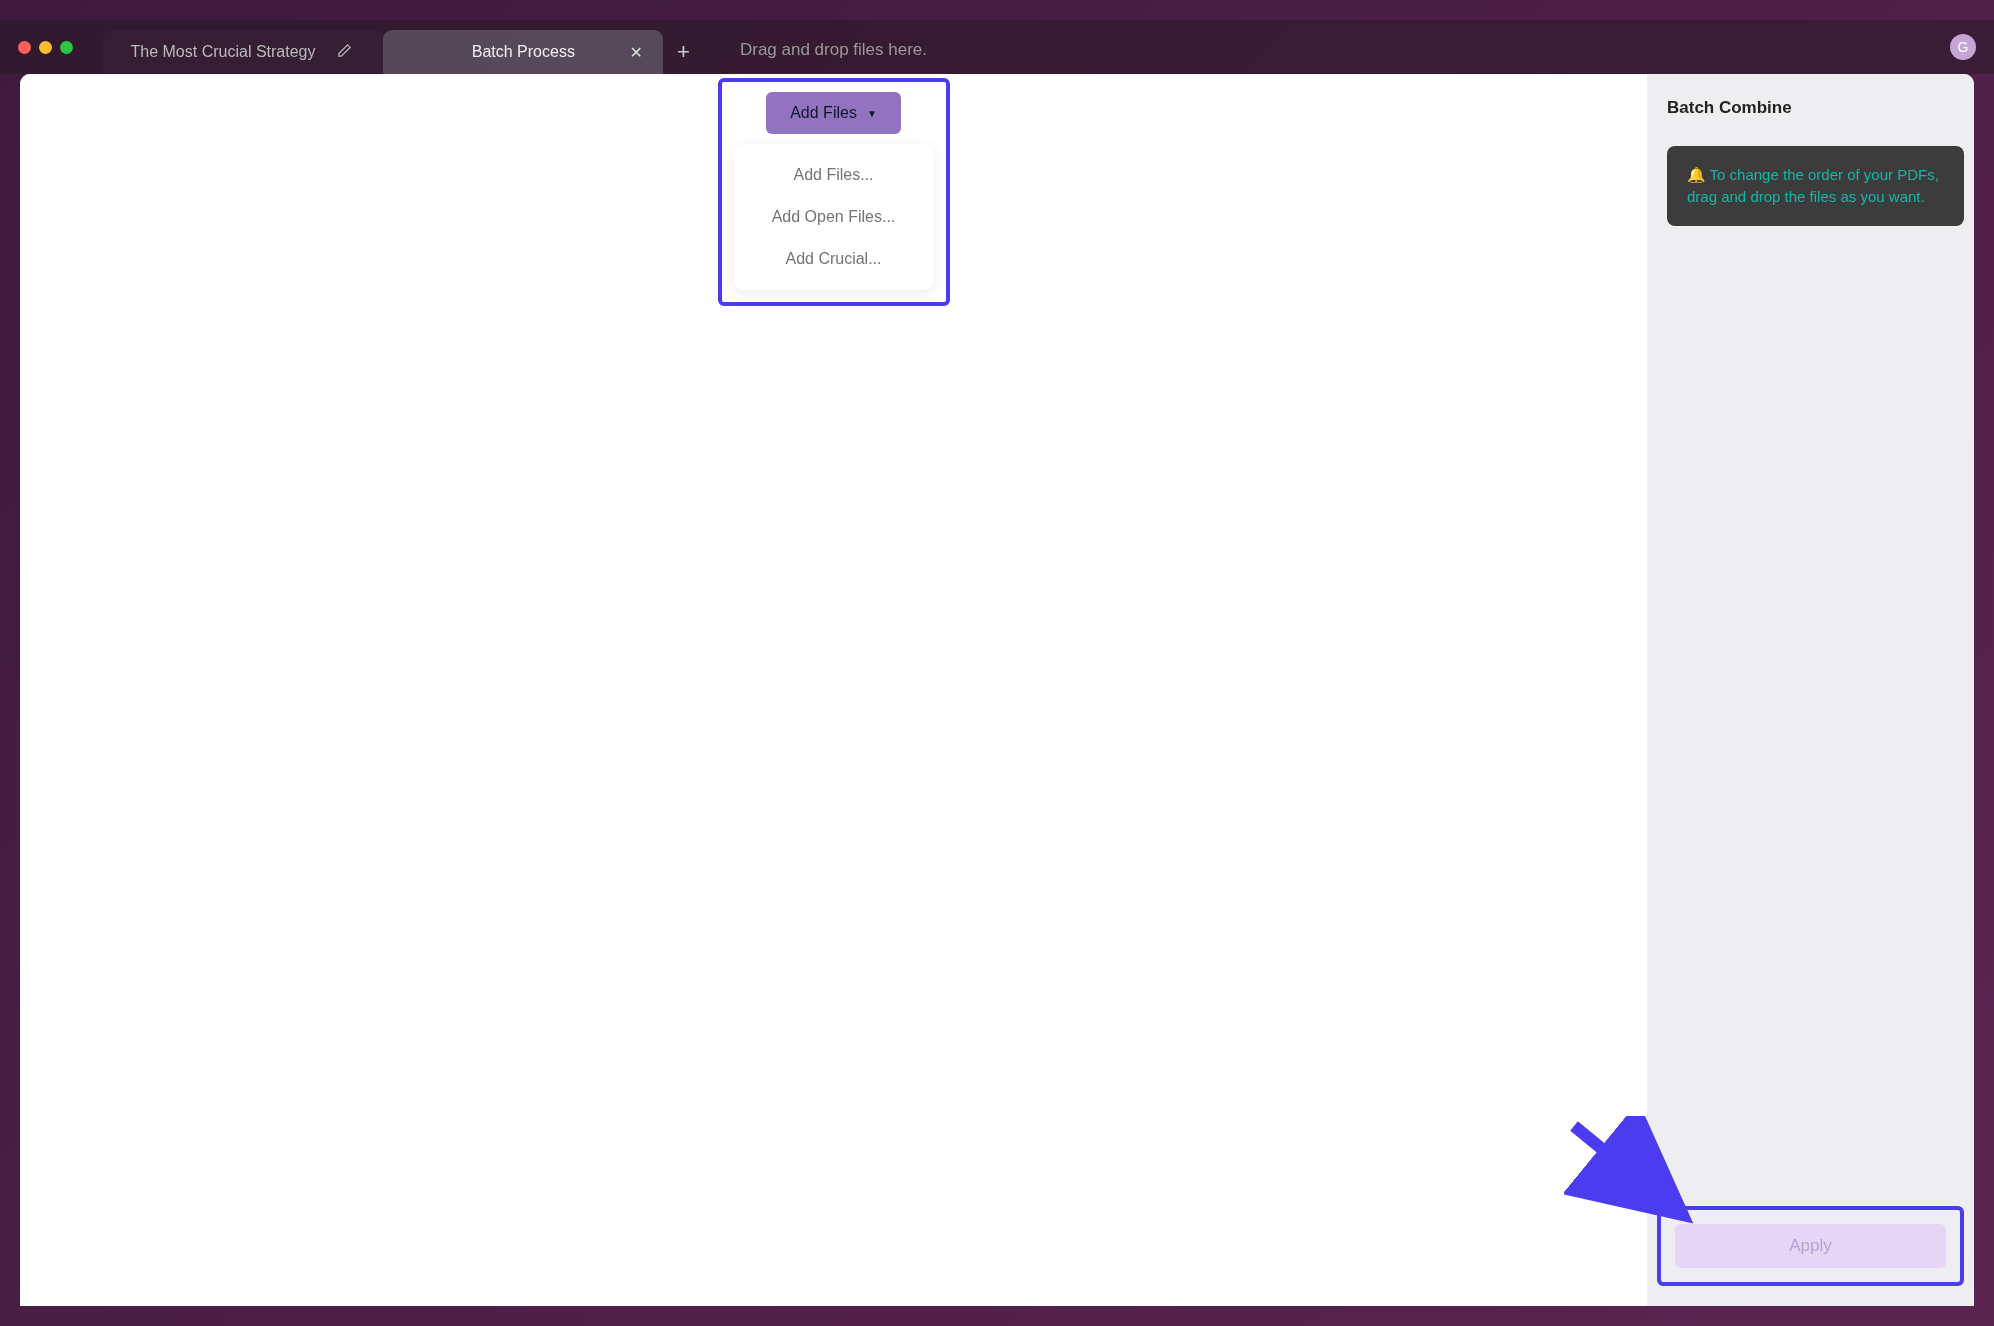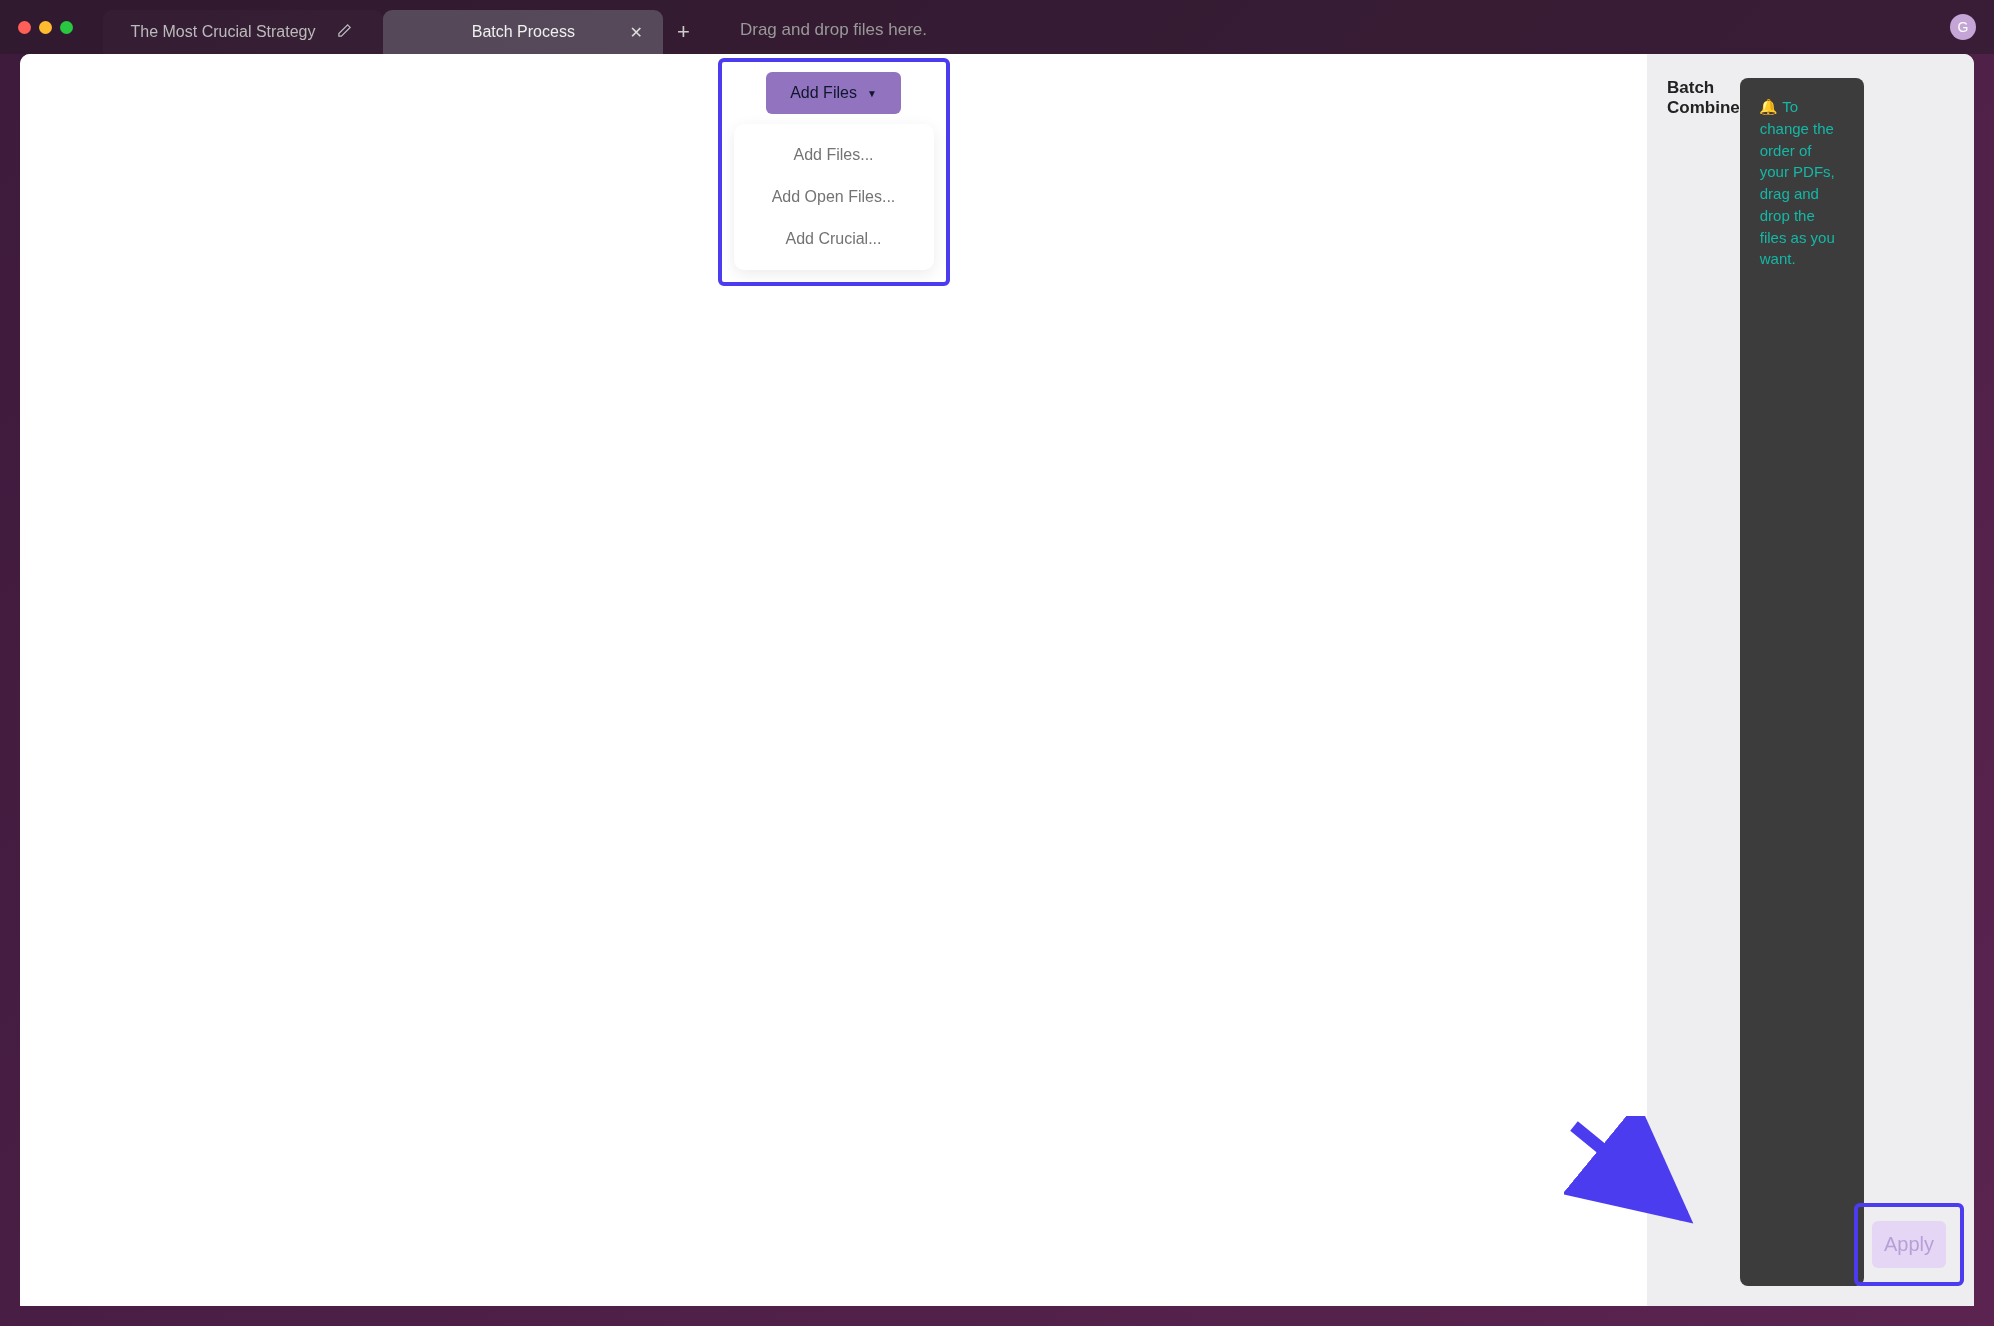--- a/index.html
+++ b/index.html
@@ -13,20 +13,21 @@
       flex-direction: column;
     }
     
     .titlebar {
       height: 54px;
       background: rgba(35, 25, 35, 0.5);
       display: flex;
       align-items: center;
       padding: 0 18px;
       gap: 10px;
+      margin-top: 20px;
     }
     
     .traffic-lights { display: flex; gap: 8px; margin-right: 20px; }
     .traffic-light { width: 13px; height: 13px; border-radius: 50%; }
     .tl-red { background: #ff5f57; }
     .tl-yellow { background: #febc2e; }
     .tl-green { background: #28c840; }
     
     .tabs { display: flex; align-items: stretch; height: 44px; align-self: flex-end; }
     .tab {
@@ -111,21 +112,21 @@
       text-align: center;
       cursor: pointer;
     }
     
     .sidebar {
       width: 327px;
       background: #eeedef;
       border-radius: 0 10px 0 0;
       padding: 24px 10px 20px 20px;
       display: flex;
-      flex-direction: row;
+      flex-direction: column;
       position: relative;
     }
     .sidebar-title { font-size: 17px; font-weight: 600; color: #222; margin-bottom: 28px; }
     .tip {
       background: #3c3c3c;
       color: #14b8a6;
       padding: 18px 20px;
       border-radius: 8px;
       font-size: 15px;
       line-height: 1.45;
@@ -139,21 +140,21 @@
       margin-left: -10px;
       margin-right: 0;
     }
     .apply-btn {
       width: 100%;
       background: #e5d6f6;
       color: #b7a0d6;
       border: none;
       padding: 12px;
       border-radius: 6px;
-      font-size: 20px;
+      font-size: 17px;
       cursor: pointer;
     }
     
     .arrow-annotation {
       position: absolute;
       right: 260px;
       bottom: 70px;
       pointer-events: none;
     }
   </style>

